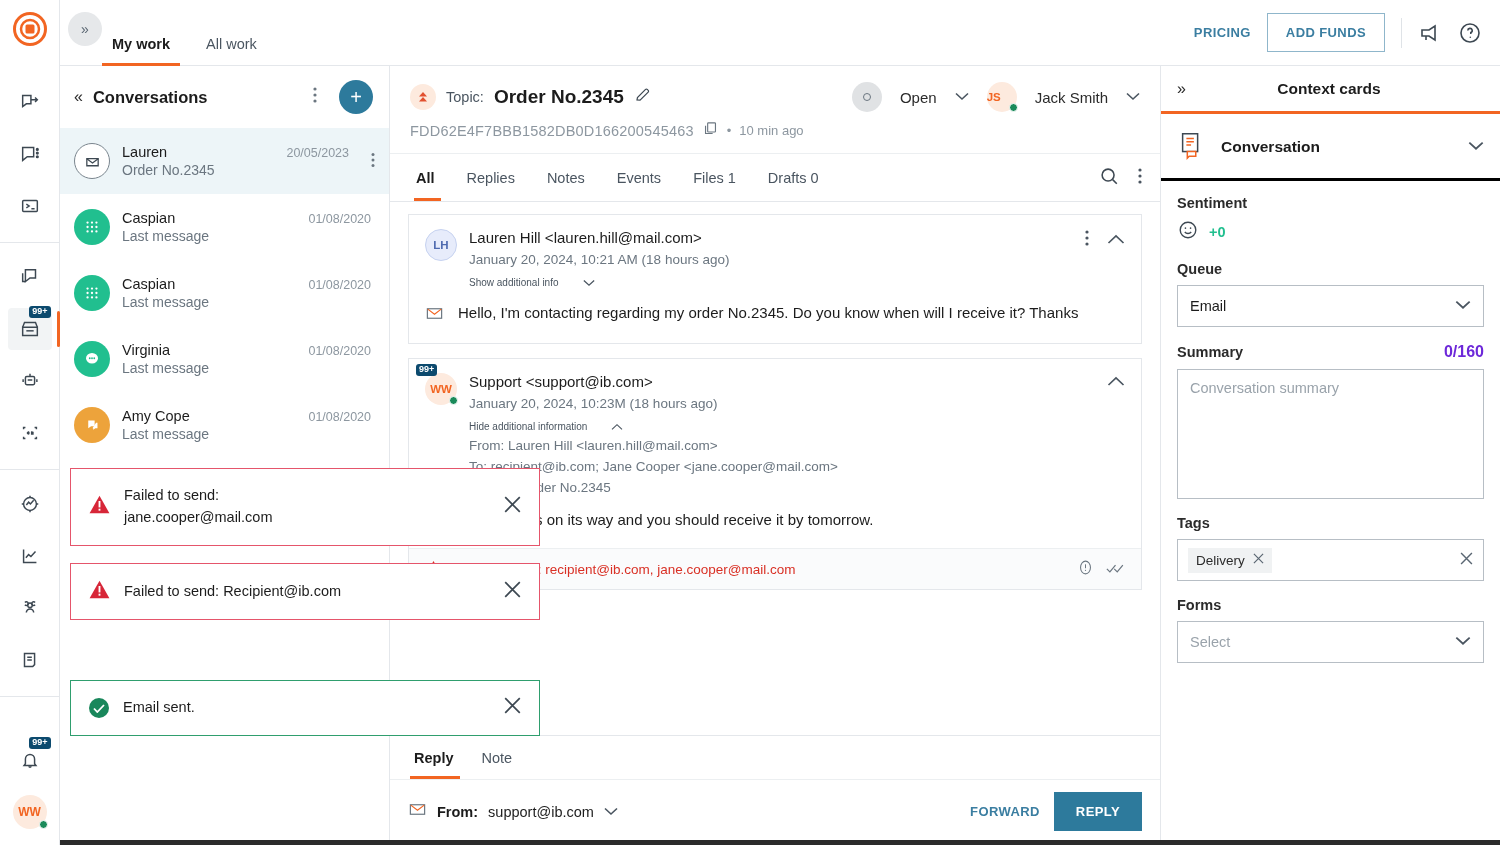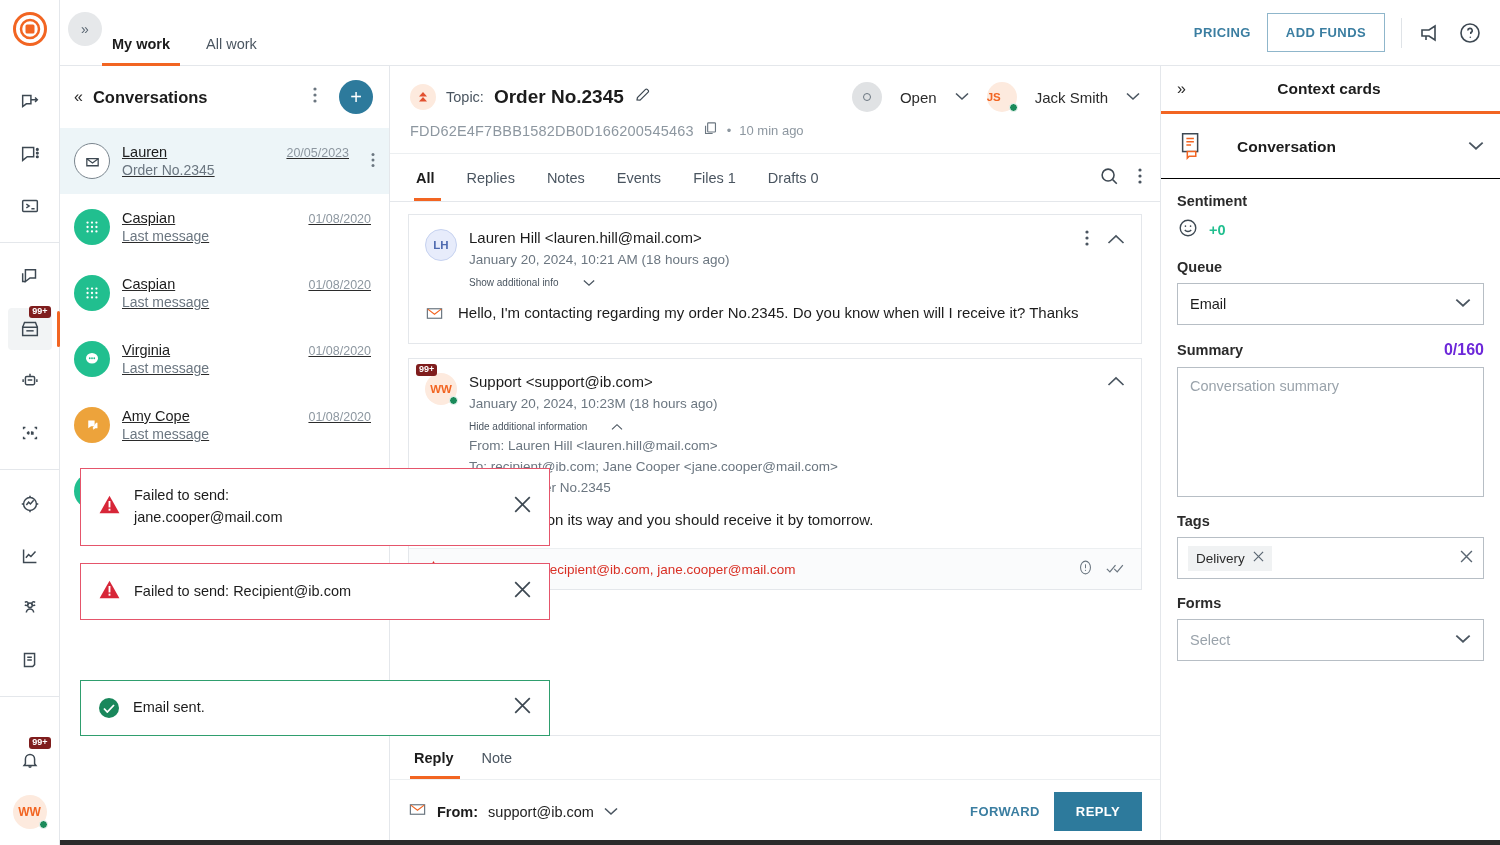--- a/index.html
+++ b/index.html
@@ -30,21 +30,21 @@
     position: relative; border-radius: 4px;
     color: #3d4852;
   }
   .rail-btn.active { background: #f2f4f5; }
   .rail-btn.active::after {
     content: ""; position: absolute; right: -8px; top: 3px;
     width: 3px; height: 36px; background: #f26522; border-radius: 2px;
   }
   .rail-badge {
     position: absolute; top: -2px; right: 1px;
-    background: #7f1d1d; color: #fff;
+    background: #0c4a6e; color: #fff;
     font-size: 9px; font-weight: bold;
     padding: 1px 3px; border-radius: 3px; line-height: 1.1;
   }
   .rail-spacer { flex: 1; }
   .avatar-ww {
     width: 34px; height: 34px; border-radius: 50%;
     background: #fdeade; color: #f26522;
     font-size: 12px; font-weight: bold;
     display: flex; align-items: center; justify-content: center;
     position: relative; margin-bottom: 16px;
@@ -120,21 +120,21 @@
   }
   .conv-item.selected { background: #edf5f8; }
   .cav {
     width: 36px; height: 36px; border-radius: 50%;
     display: flex; align-items: center; justify-content: center;
     flex: 0 0 36px; color: #fff;
   }
   .cav.outline { background: #fff; border: 1.5px solid #7a858e; color: #3d4852; }
   .cav.green { background: #21bf8f; }
   .cav.orange { background: #eda33b; }
-  .conv-body { flex: 1; min-width: 0; text-decoration: underline; }
+  .conv-body { flex: 1; min-width: 0; }
   .conv-row1 { display: flex; align-items: baseline; }
   .conv-name { font-size: 14.5px; color: #1c1c1c; }
   .conv-date { margin-left: auto; font-size: 12.5px; color: #8d97a0; padding-right: 4px; }
   .conv-sub { font-size: 14px; color: #6b7680; margin-top: 2px; }
   .conv-kebab { color: #6b7680; font-size: 15px; margin-left: 6px; }
 
   
   .thread { flex: 1; display: flex; flex-direction: column; min-width: 0; background: #fff; }
   .thread-head { padding: 16px 20px 12px; border-bottom: 1px solid #eceff1; }
   .th-row1 { display: flex; align-items: center; gap: 10px; }
@@ -225,21 +225,21 @@
     letter-spacing: .4px; padding: 12px 22px;
   }
 
   
   .ctx { width: 340px; flex: 0 0 340px; border-left: 1px solid #e4e7eb; background: #fff; display: flex; flex-direction: column; }
   .ctx-head {
     height: 48px; display: flex; align-items: center; padding: 0 16px; gap: 16px;
     border-bottom: 3px solid #f26522; position: relative;
   }
   .ctx-title { font-size: 15.5px; font-weight: bold; color: #1c1c1c; flex: 1; text-align: center; margin-right: 28px; }
-  .ctx-card-head { display: flex; align-items: center; gap: 30px; padding: 16px 16px 14px; border-bottom: 1px solid #000000; }
+  .ctx-card-head { display: flex; align-items: center; gap: 14px; padding: 16px 16px 14px; border-bottom: 3px solid #000000; }
   .ctx-card-title { font-size: 15.5px; font-weight: bold; color: #1c1c1c; }
   .ctx-body { padding: 14px 16px 0; }
   .fld-label { font-size: 14.5px; font-weight: bold; color: #2b2b2b; margin-bottom: 8px; display: flex; align-items: center; }
   .fld-count { margin-left: auto; font-weight: bold; font-size: 16px; color: #6d28d9; }
   .sentiment-row { display: flex; align-items: center; gap: 10px; margin-bottom: 16px; }
   .sent-val { color: #21bf8f; font-size: 14.5px; font-weight: bold; }
   .select-box {
     border: 1px solid #b7bec5; height: 42px; display: flex; align-items: center;
     padding: 0 12px; font-size: 14.5px; color: #1c1c1c; margin-bottom: 16px;
   }
@@ -255,21 +255,21 @@
   }
   .tag-chip {
     background: #f0f2f3; color: #2b2b2b; font-size: 13.5px;
     padding: 5px 8px; display: flex; align-items: center; gap: 8px;
   }
   .tag-x { color: #5a6672; font-size: 12px; }
   .tags-clear { margin-left: auto; color: #5a6672; font-size: 13px; }
 
   
   .toast {
-    position: absolute; left: 80px; width: 470px;
+    position: absolute; left: 70px; width: 470px;
     background: #fff; display: flex; align-items: center;
     padding: 16px 18px; gap: 14px; z-index: 50;
   }
   .toast.err { border: 1px solid #e5556b; }
   .toast.ok { border: 1px solid #2f9e6e; }
   .toast-text { font-size: 14.5px; color: #1c1c1c; line-height: 1.5; }
   .toast-x { margin-left: auto; color: #3d4852; font-size: 17px; }
   .tri-warn { flex: 0 0 20px; }
   .ok-circle {
     width: 20px; height: 20px; border-radius: 50%; background: #19875b;

